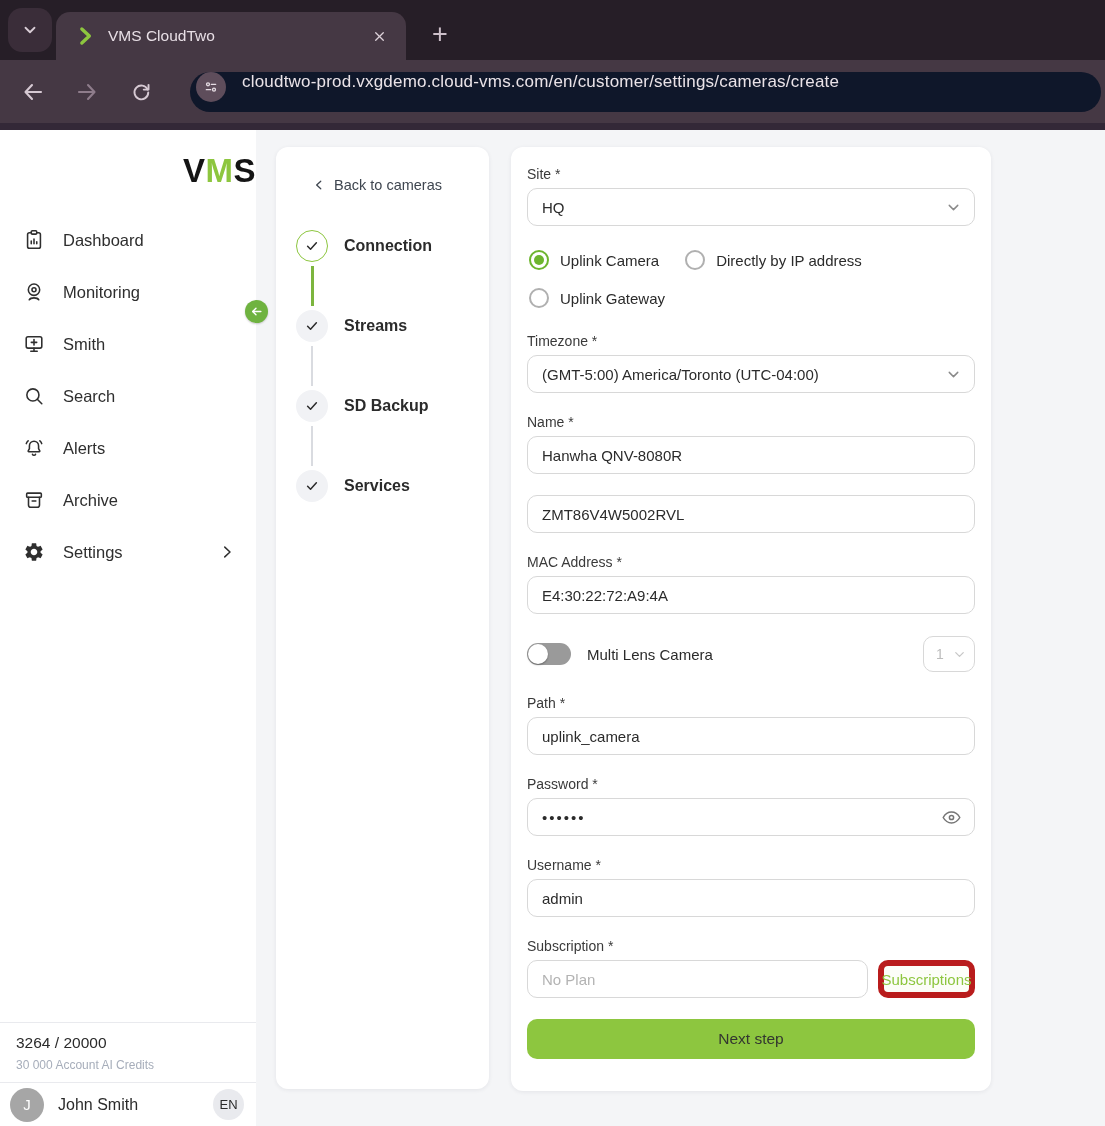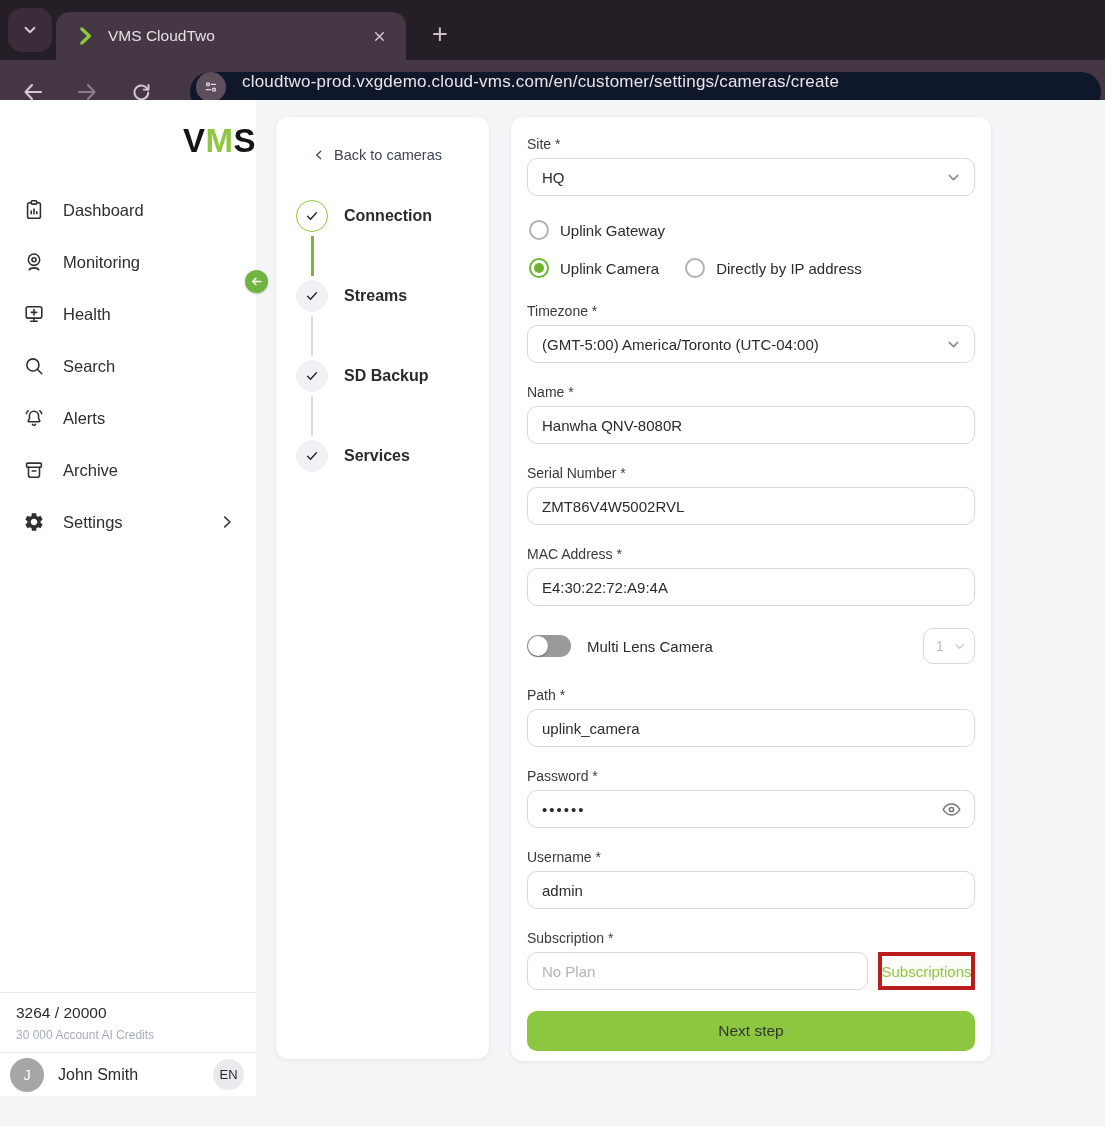--- a/index.html
+++ b/index.html
@@ -1,20 +1,20 @@
 <!DOCTYPE html>
 <html><head>
 <meta charset="utf-8">
 <style>
   * { margin:0; padding:0; box-sizing:border-box; }
   html,body { width:1105px; height:1126px; overflow:hidden;
     font-family:"Liberation Sans", sans-serif; background:#f4f5f7; }
 
   
-  .chrome { position:relative; width:1105px; height:100px; background:#261e27; }
+  .chrome { position:relative; width:1105px; height:130px; background:#261e27; }
   .tabstrip { position:relative; height:60px; }
   .tab-search { position:absolute; left:8px; top:8px; width:44px; height:44px;
     border-radius:14px; background:#3a2d39; display:flex; align-items:center; justify-content:center; }
   .tab { position:absolute; left:56px; top:12px; width:350px; height:48px;
     background:#453844; border-radius:14px 14px 0 0; display:flex; align-items:center; padding:0 14px 0 20px; }
   .favicon { width:20px; height:20px; flex:0 0 auto; }
   .tab-title { margin-left:12px; font-size:15.5px; color:#e8dfe6; flex:1;
     white-space:nowrap; overflow:hidden; }
   .tab-close { width:26px; height:26px; border-radius:8px; display:flex; align-items:center; justify-content:center; }
   .newtab { position:absolute; left:420px; top:14px; width:40px; height:40px; border-radius:10px;
@@ -109,21 +109,21 @@
     border-radius:10px; display:flex; align-items:center; padding-left:12px; font-size:14px; color:#bcbcbc; }
   .mini-select .chev { position:absolute; right:7px; top:10px; }
 
   .pw-wrap { position:relative; }
   .pw-wrap input { padding-right:44px; letter-spacing:2px; }
   .eye-btn { position:absolute; right:13px; top:8px; width:22px; height:22px;
     display:flex; align-items:center; justify-content:center; cursor:pointer; }
 
   .sub-row { display:flex; align-items:flex-start; }
   .sub-row input { flex:1; }
-  .sub-btn { margin-left:10px; width:97px; height:38px; border:4px solid #b91c1c; border-radius:0;
+  .sub-btn { margin-left:10px; width:97px; height:38px; border:6px solid #b91c1c; border-radius:10px;
     background:#fcfdf8; color:#8dc63f; font-size:15px; display:flex; align-items:center; justify-content:center;
     cursor:pointer; flex:0 0 auto; }
   .next-btn { margin-top:16px; width:100%; height:40px; border:none; border-radius:10px;
     background:#8dc63f; color:#333630; font-size:15.5px; font-family:"Liberation Sans", sans-serif;
     display:flex; align-items:center; justify-content:center; cursor:pointer; }
 
   svg { display:block; }
 </style>
 </head>
 <body>
@@ -218,21 +218,21 @@
       <div class="nav-item">
         <span class="ni-icon">
           <svg width="22" height="22" viewBox="0 0 24 24" fill="none" stroke="#2f2f2f" stroke-width="1.7" stroke-linecap="round" stroke-linejoin="round">
               <rect x="3.5" y="4" width="17" height="12.5" rx="2"></rect>
               <line x1="12" y1="7.2" x2="12" y2="13.2"></line>
               <line x1="9" y1="10.2" x2="15" y2="10.2"></line>
               <line x1="12" y1="16.5" x2="12" y2="20"></line>
               <line x1="8.5" y1="20" x2="15.5" y2="20"></line>
             </svg>
         </span>
-        <span class="ni-label">Health</span>
+        <span class="ni-label">Smith</span>
       </div>
       <div class="nav-item">
         <span class="ni-icon">
           <svg width="22" height="22" viewBox="0 0 24 24" fill="none" stroke="#2f2f2f" stroke-width="1.7" stroke-linecap="round">
               <circle cx="10.8" cy="10.8" r="6.6"></circle>
               <line x1="15.6" y1="15.6" x2="20.5" y2="20.5"></line>
             </svg>
         </span>
         <span class="ni-label">Search</span>
       </div>
@@ -352,29 +352,29 @@
         <span class="chev">
           <svg width="17" height="17" viewBox="0 0 24 24" fill="none" stroke="#8a8a8a" stroke-width="2" stroke-linecap="round" stroke-linejoin="round">
               <polyline points="6 9 12 15 18 9"></polyline>
             </svg>
         </span>
       </div>
     </div>
 
     <div class="radio-group">
       <div class="radio-row">
-        <span class="radio"></span>
-        <span class="radio-label">Uplink Gateway</span>
-      </div>
-      <div class="radio-row">
         <span class="radio checked"></span>
         <span class="radio-label">Uplink Camera</span>
         <span class="radio-gap"></span>
         <span class="radio"></span>
         <span class="radio-label">Directly by IP address</span>
+      </div>
+      <div class="radio-row">
+        <span class="radio"></span>
+        <span class="radio-label">Uplink Gateway</span>
       </div>
     </div>
 
     <div class="field">
       <span class="field-label">Timezone *</span>
       <div class="tbox">
         <span>(GMT-5:00) America/Toronto (UTC-04:00)</span>
         <span class="chev">
           <svg width="17" height="17" viewBox="0 0 24 24" fill="none" stroke="#8a8a8a" stroke-width="2" stroke-linecap="round" stroke-linejoin="round">
               <polyline points="6 9 12 15 18 9"></polyline>
@@ -382,21 +382,20 @@
         </span>
       </div>
     </div>
 
     <div class="field">
       <span class="field-label">Name *</span>
       <input class="tinput" value="Hanwha QNV-8080R" style="">
     </div>
 
     <div class="field">
-      <span class="field-label">Serial Number *</span>
       <input class="tinput" value="ZMT86V4W5002RVL" style="">
     </div>
 
     <div class="field">
       <span class="field-label">MAC Address *</span>
       <input class="tinput" value="E4:30:22:72:A9:4A" style="">
     </div>
 
     <div class="multilens-row">
       <span class="toggle">

